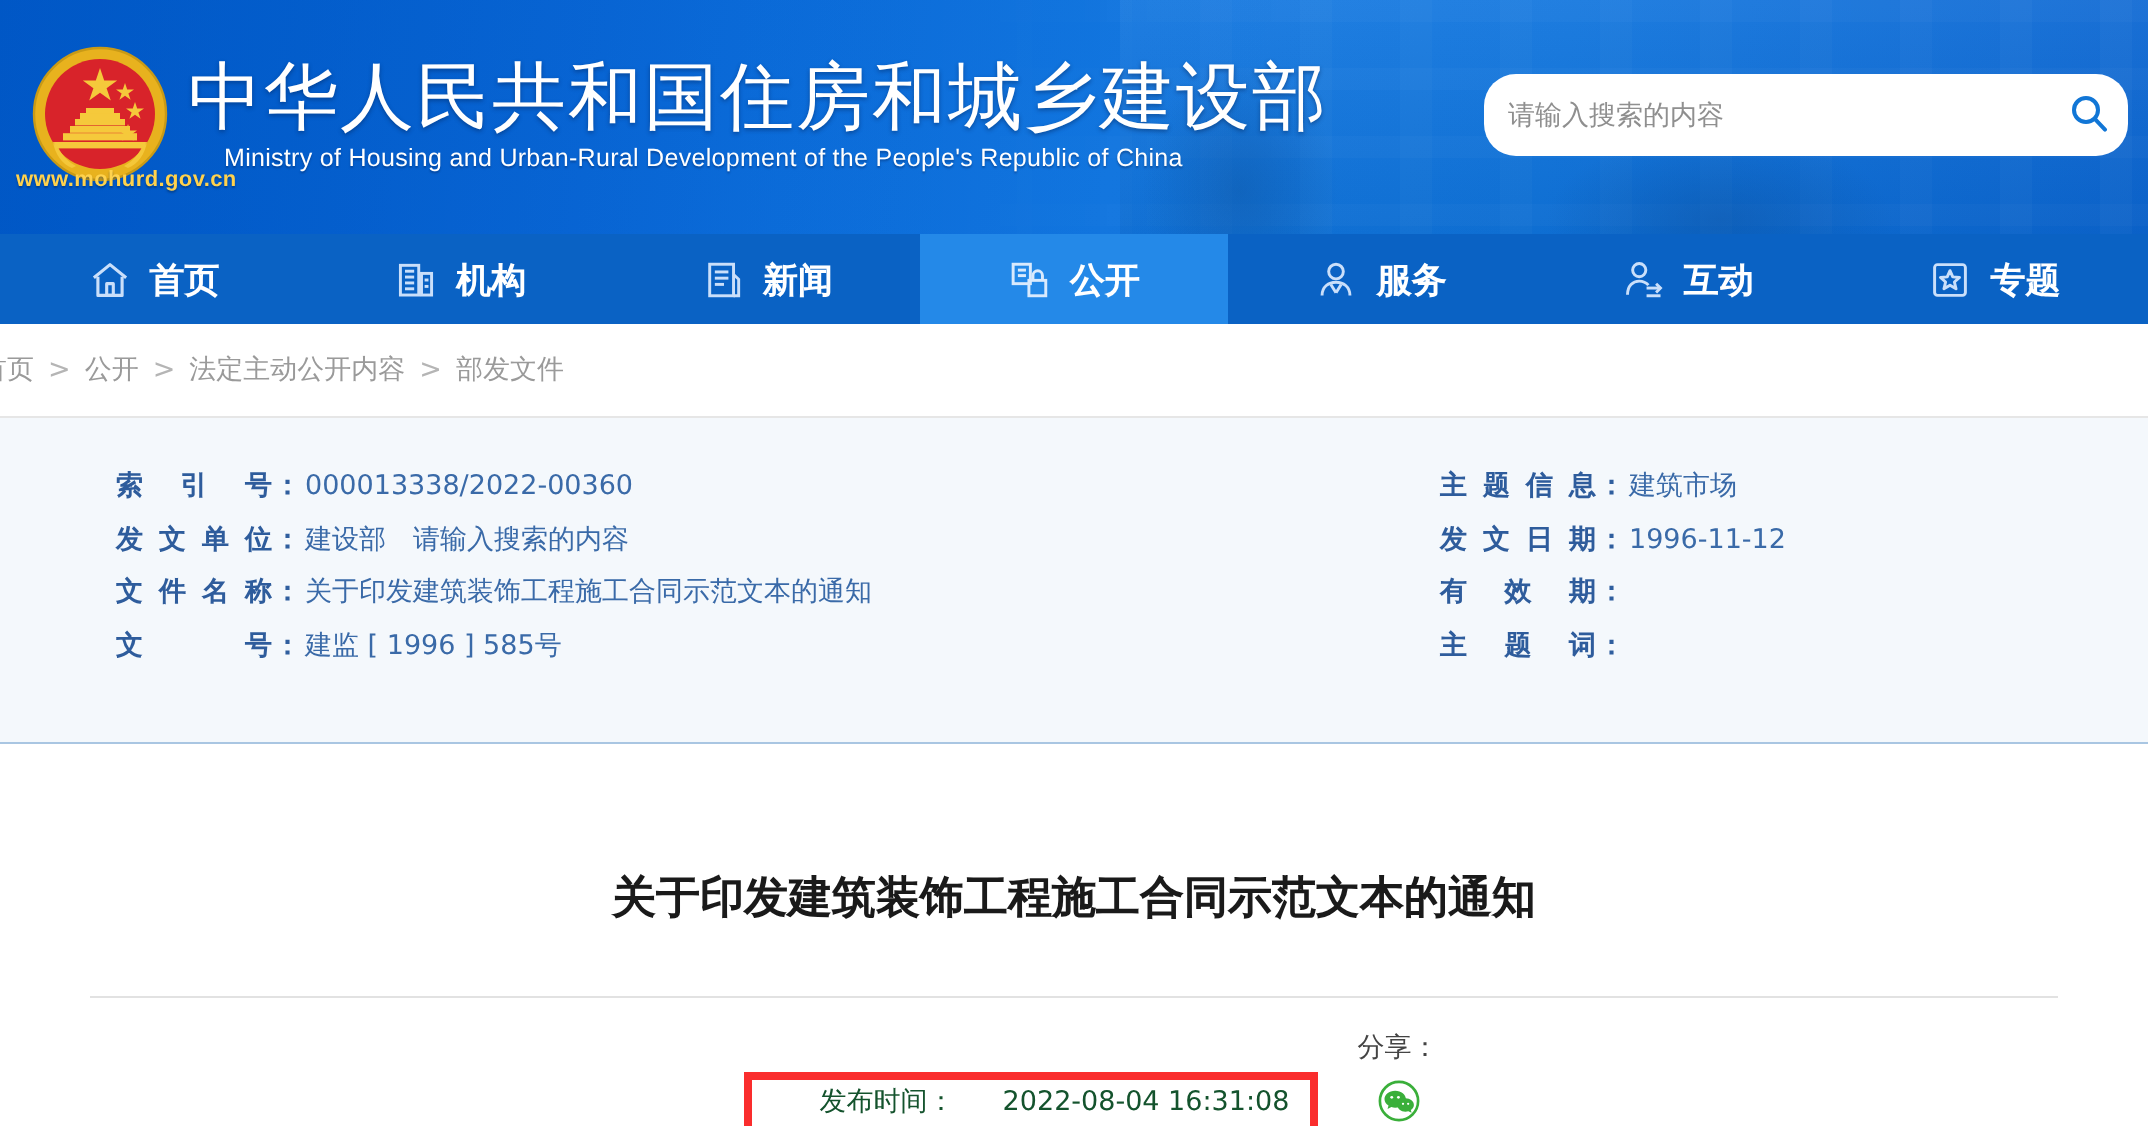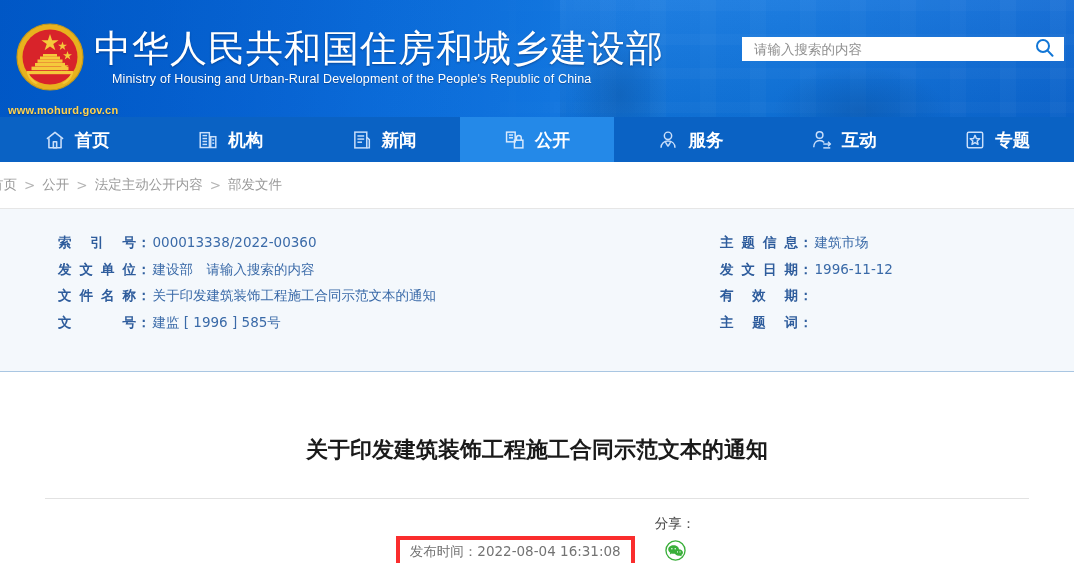--- a/index.html
+++ b/index.html
@@ -71,37 +71,38 @@
     position: absolute;
     left: 112px; top: 72px;
     font-size: 12.5px;
     color: #ffffff;
     letter-spacing: .15px;
     white-space: nowrap;
     text-shadow: 0 1px 1px rgba(0,30,80,.4);
   }
   .brand-url {
     position: absolute;
-    left: 8px; top: 104px;
+    left: 8px; top: 84px;
     font-size: 11px;
     font-weight: bold;
     color: #ffd24d;
     letter-spacing: .2px;
     white-space: nowrap;
     text-shadow: 0 1px 1px rgba(0,40,90,.5);
   }
 
   
   .searchbox {
     position: absolute;
     left: 742px; top: 37px;
-    width: 322px; height: 24px;
+    width: 322px; height: 41px;
     background: #ffffff;
     display: flex;
     align-items: center;
+    border-radius: 16px;
   }
   .search-input {
     flex: 1;
     height: 100%;
     border: 0;
     outline: 0;
     padding: 0 12px;
     font-size: 13.5px;
     color: #333;
     background: transparent;
@@ -222,21 +223,21 @@
   .font-picker .brk { color: #444; }
 
   .pubtime-wrap {
     margin-left: 18px;
     border: 4px solid #fa2d2d;
     padding: 4px 10px 5px 10px;
     background: #ffffff;
     white-space: nowrap;
     line-height: 1.1;
   }
-  .pubtime { color: #737373; font-size: 13.5px; }
+  .pubtime { color: #14532d; font-size: 13.5px; margin-left: 24px; }
 
   .share {
     margin-left: 20px;
     display: flex;
     align-items: center;
     gap: 7px;
     white-space: nowrap;
     flex-direction: column;
   }
   .share-label { color: #444; margin-right: 1px; }

